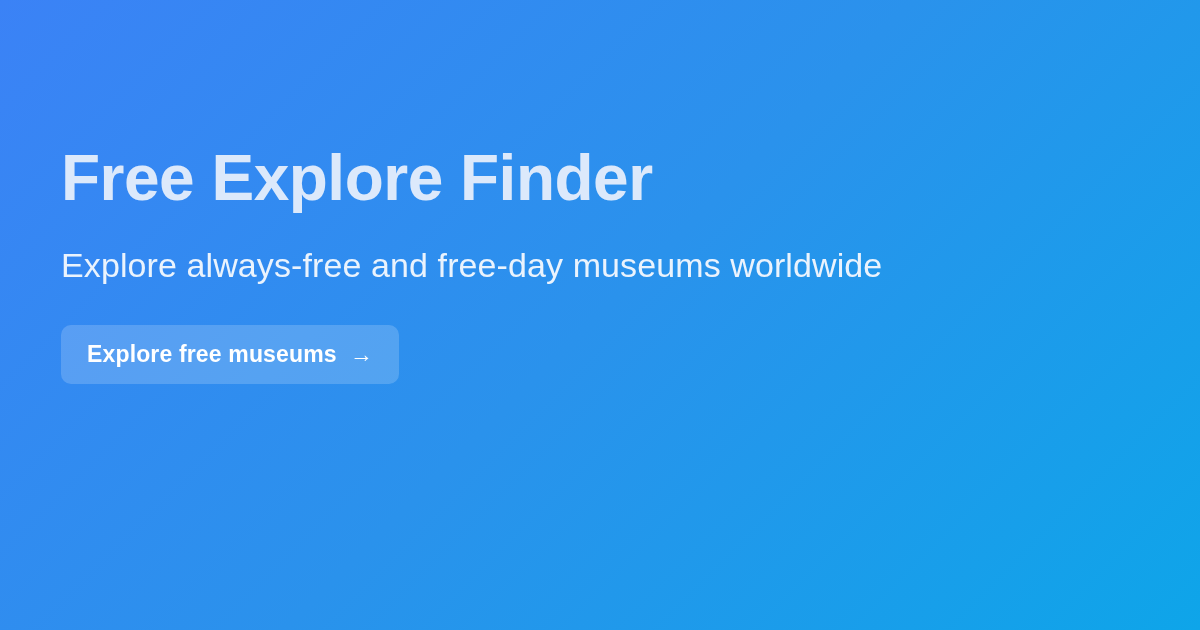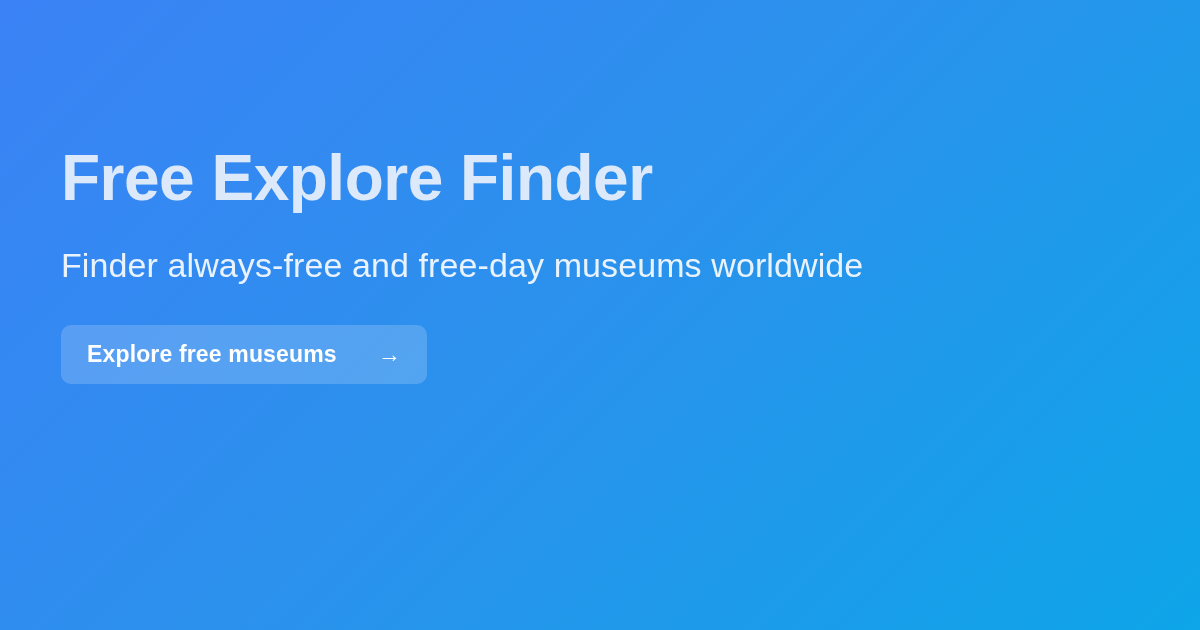--- a/index.html
+++ b/index.html
@@ -73,42 +73,41 @@
     border-radius: 10px;
     background: rgba(255, 255, 255, 0.185);
     color: #ffffff;
     font-family: "Liberation Sans", sans-serif;
     font-size: 23px;
     font-weight: 600;
     letter-spacing: 0.15px;
     line-height: 1;
     white-space: nowrap;
     cursor: pointer;
-    gap: 28px;
   }
 
   .cta-label {
     display: inline-block;
   }
 
   .cta-arrow {
     display: inline-block;
     margin-left: 13px;
     font-weight: 400;
   }
 </style>
 </head>
 <body>
 
 <div class="og-card">
   <div class="hero">
 
     <h1 class="hero-title">Free Explore Finder</h1>
 
-    <p class="hero-subtitle">Finder always-free and free-day museums worldwide</p>
+    <p class="hero-subtitle">Explore always-free and free-day museums worldwide</p>
 
     <button class="hero-cta">
       <span class="cta-label">Explore free museums</span>
       <span class="cta-arrow">→</span>
     </button>
 
   </div>
 </div>
 
 </body></html>

